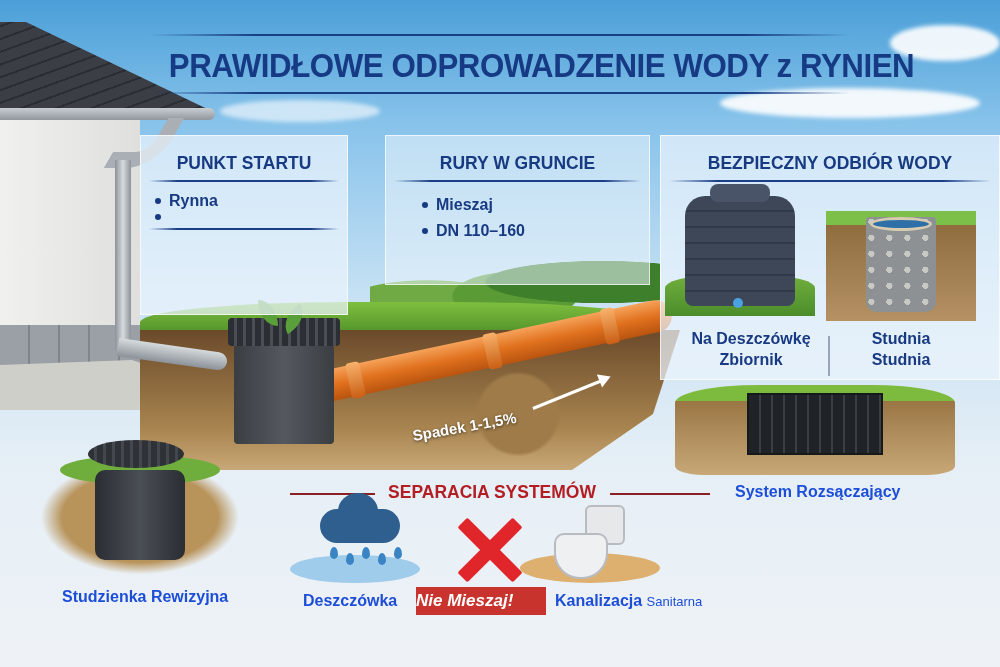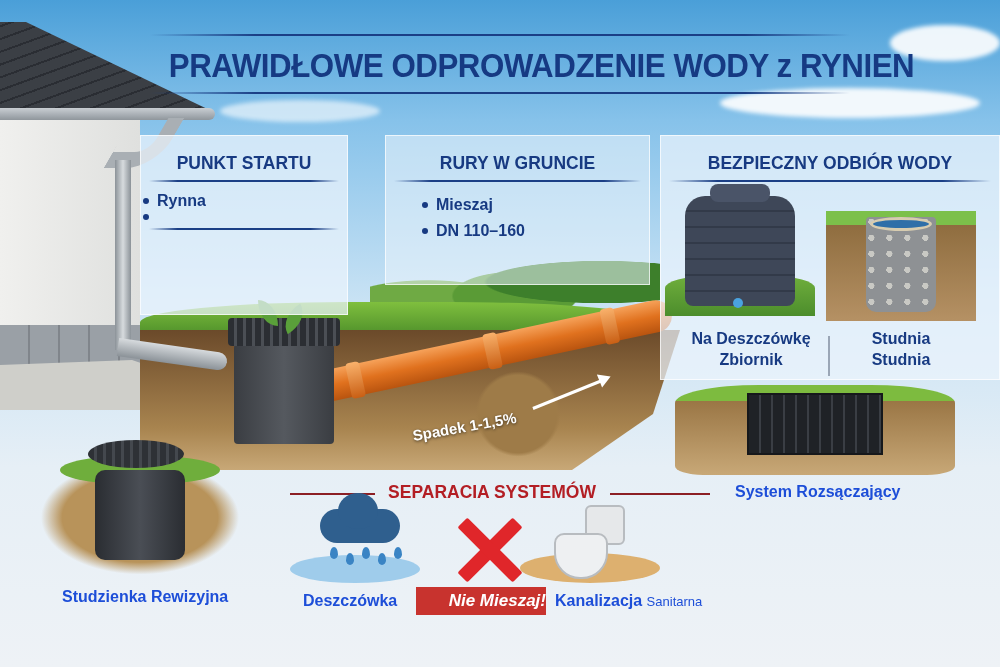--- a/index.html
+++ b/index.html
@@ -116,21 +116,21 @@
   .rain .drop { position: absolute; top: 42px; width: 8px; height: 12px; background: #3a84c4; border-radius: 50% 50% 50% 50% / 60% 60% 40% 40%; }
   .redx { position: absolute; left: 455px; top: 515px; width: 70px; height: 70px; }
   .redx::before, .redx::after { content: ""; position: absolute; left: 28px; top: -4px; width: 14px; height: 78px; background: #e0262a; border-radius: 2px; }
   .redx::before { transform: rotate(45deg); } .redx::after { transform: rotate(-45deg); }
   .toilet { position: absolute; left: 520px; top: 505px; width: 140px; height: 80px; }
   .toilet .stain { position: absolute; left: 0; top: 48px; width: 140px; height: 30px; background: #d9a04e; border-radius: 50%; opacity: .8; }
   .toilet .tank2 { position: absolute; left: 65px; top: 0; width: 40px; height: 40px; background: #e6e8ea; border: 2px solid #b8bcc0; border-radius: 6px; }
   .toilet .bowl { position: absolute; left: 34px; top: 28px; width: 54px; height: 46px; background: #eef0f2; border: 2px solid #b8bcc0; border-radius: 10px 10px 26px 26px; }
   .nomix { position: absolute; left: 416px; top: 587px; width: 130px; height: 28px; background: #c8332e;
     color: #fff; font-family: "Liberation Sans", sans-serif; font-style: italic; font-weight: bold; font-size: 17px;
-    text-align: right; line-height: 28px; white-space: nowrap; }
+    text-align: left; line-height: 28px; white-space: nowrap; }
   .small { font-weight: normal; font-size: 13px; }
 </style>
 </head>
 <body>
 
 <div class="cloud" style="left:890px;top:25px;width:110px;height:36px;"></div>
 <div class="cloud" style="left:720px;top:88px;width:260px;height:30px;"></div>
 <div class="cloud" style="left:220px;top:100px;width:160px;height:22px;opacity:.6"></div>
 
 <div class="roof"></div>
@@ -164,21 +164,21 @@
 
 <div class="title-wrap">
   <div class="title-line" style="top:6px"></div>
   <div class="title">PRAWIDŁOWE ODPROWADZENIE WODY z RYNIEN</div>
   <div class="title-line" style="top:64px"></div>
 </div>
 
 <div class="panel" id="panel-start">
   <div class="panel-title" style="margin-top:16px">PUNKT STARTU</div>
   <div class="panel-rule"></div>
-  <ul class="bullets" style="padding:6px 0 0 2px">
+  <ul class="bullets" style="padding:6px 0 0 14px">
     <li>
         <span class="dot"></span>
         <span>Rynna</span>
       </li>
     <li>
         <span class="dot"></span>
       </li>
   </ul>
   <div class="panel-rule" style="margin-top:8px"></div>
 </div>

